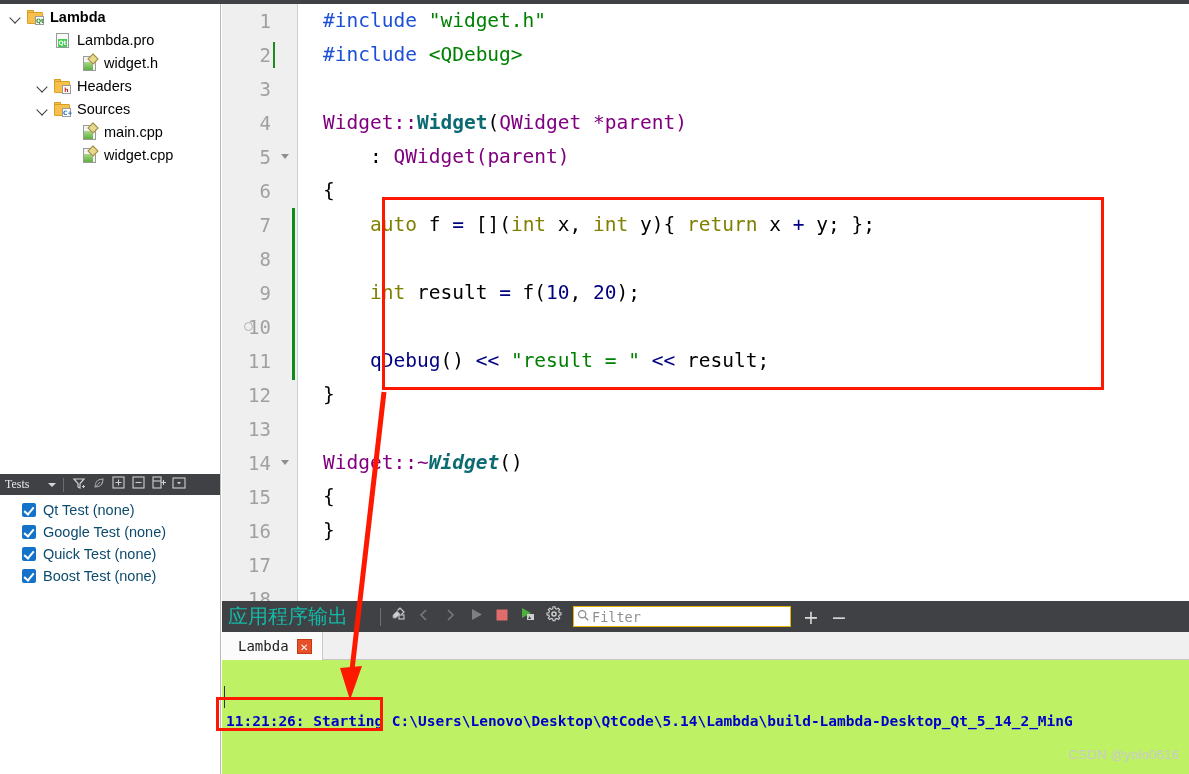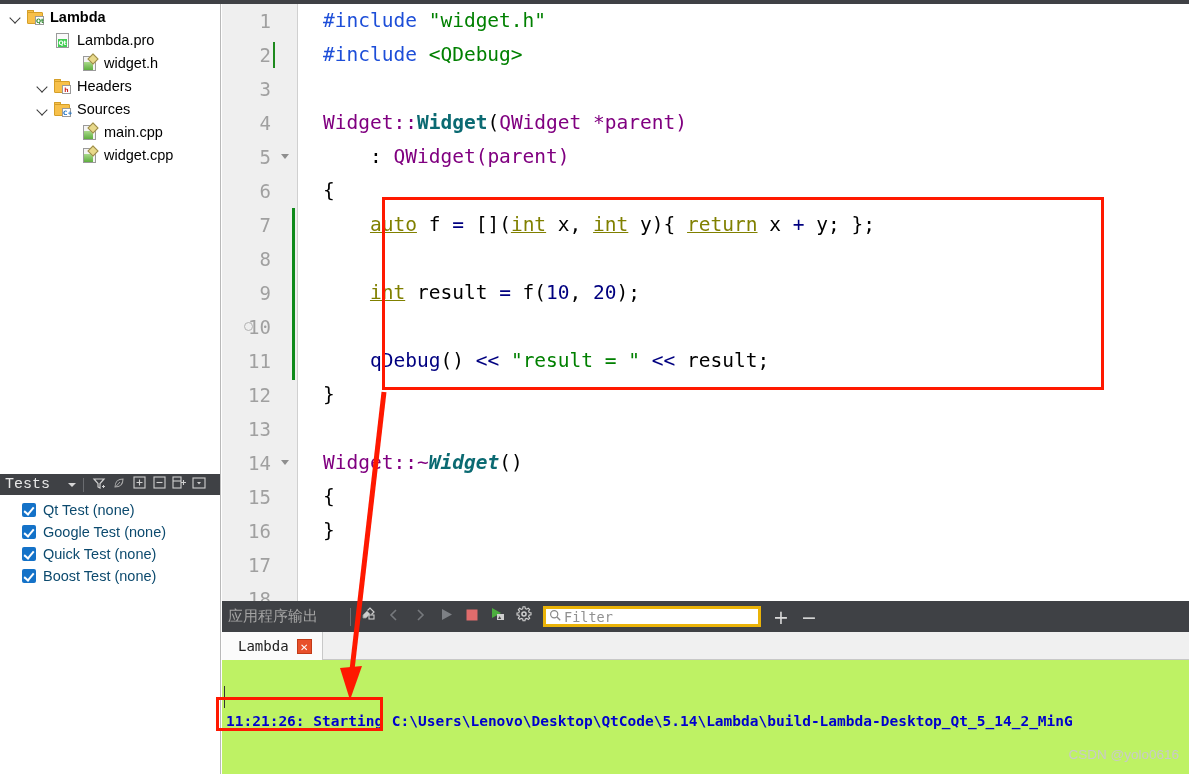--- a/index.html
+++ b/index.html
@@ -108,22 +108,22 @@
   }
 
   
   .tests-header {
     position: absolute; left: 0; top: 470px; width: 220px; height: 21px;
     background: #3f4145;
     display: flex; align-items: center;
     color: #e6e6e6;
   }
   .tests-title {
-    font-family: Liberation Mono, monospace;
-    font-size: 15px;
+    font-family: Liberation Serif, serif;
+    font-size: 12px;
     margin-left: 5px;
     color: #e8e8e8;
   }
   .tests-caret {
     width: 10px; height: 10px; margin-left: 18px; position: relative;
   }
   .tests-caret::after {
     content: ""; position: absolute; left: 0; top: 3px;
     border-left: 4.5px solid transparent; border-right: 4.5px solid transparent;
     border-top: 4.5px solid #d6d6d6;
@@ -203,21 +203,21 @@
     white-space: pre;
     padding-left: 25px;
     color: #000000;
   }
   .code .ln { height: 34px; }
   .k-pre    { color: #1d4ed8; }
   .k-str    { color: #008000; }
   .k-type   { color: #800080; }
   .k-fn     { color: #0b6a72; font-weight: bold; font-style: italic; }
   .k-fnb    { color: #0b6a72; font-weight: bold; }
-  .k-kw     { color: #808000; text-decoration: underline; }
+  .k-kw     { color: #808000; }
   .k-num    { color: #000080; }
   .k-ident  { color: #000000; }
   .k-blue   { color: #000080; }
 
   .redbox-code {
     position: absolute;
     left: 382px; top: 197px; width: 722px; height: 193px;
     border: 3px solid #ff1800;
     pointer-events: none;
   }
@@ -226,33 +226,33 @@
   .outpane {
     position: absolute; left: 222px; top: 601px; width: 967px; height: 173px;
     background: #ffffff;
   }
   .out-toolbar {
     position: absolute; left: 0; top: 0; width: 967px; height: 31px;
     background: #3f4145;
     display: flex; align-items: center;
   }
   .out-title {
-    color: #a3a3a3; font-size: 15px; margin-left: 6px;
+    color: #14b8a6; font-size: 20px; margin-left: 6px;
     font-family: "DejaVu Sans", sans-serif;
   }
   .out-sep { width: 1px; height: 18px; background: #6d6f73; margin-left: 32px; margin-right: 4px;}
   .out-ico {
     width: 26px; height: 24px; position: relative; display: inline-block;
     color: #c8c8c8; text-align: center; line-height: 24px; font-size: 16px;
     font-family: "DejaVu Sans", sans-serif;
   }
   .out-ico.dim { color: #6f7276; }
   .filterbox {
     width: 218px; height: 21px; background: #ffffff;
-    border: 3px solid #eab308;
+    border: 1px solid #eab308;
     margin-left: 6px;
     display: flex; align-items: center;
     position: relative;
   }
   .filterbox .mag {
     width: 18px; text-align:center; color:#888; font-size: 13px;
     font-family: "DejaVu Sans", sans-serif;
   }
   .filterbox .fplaceholder {
     font-family: "DejaVu Sans Mono", monospace;

